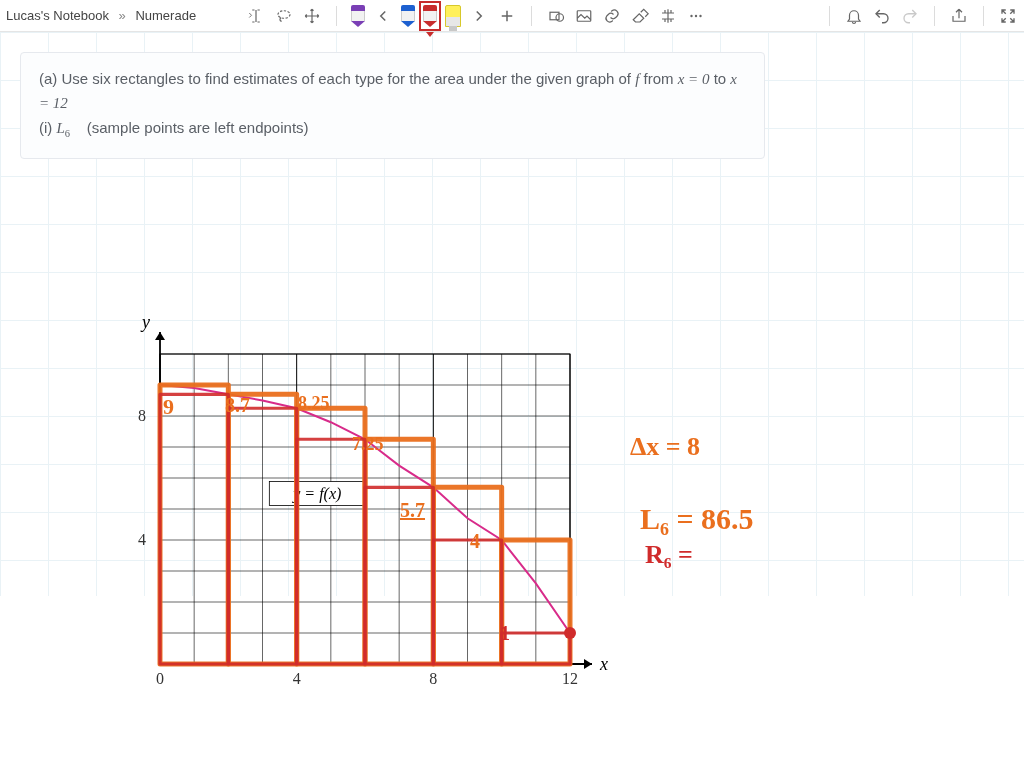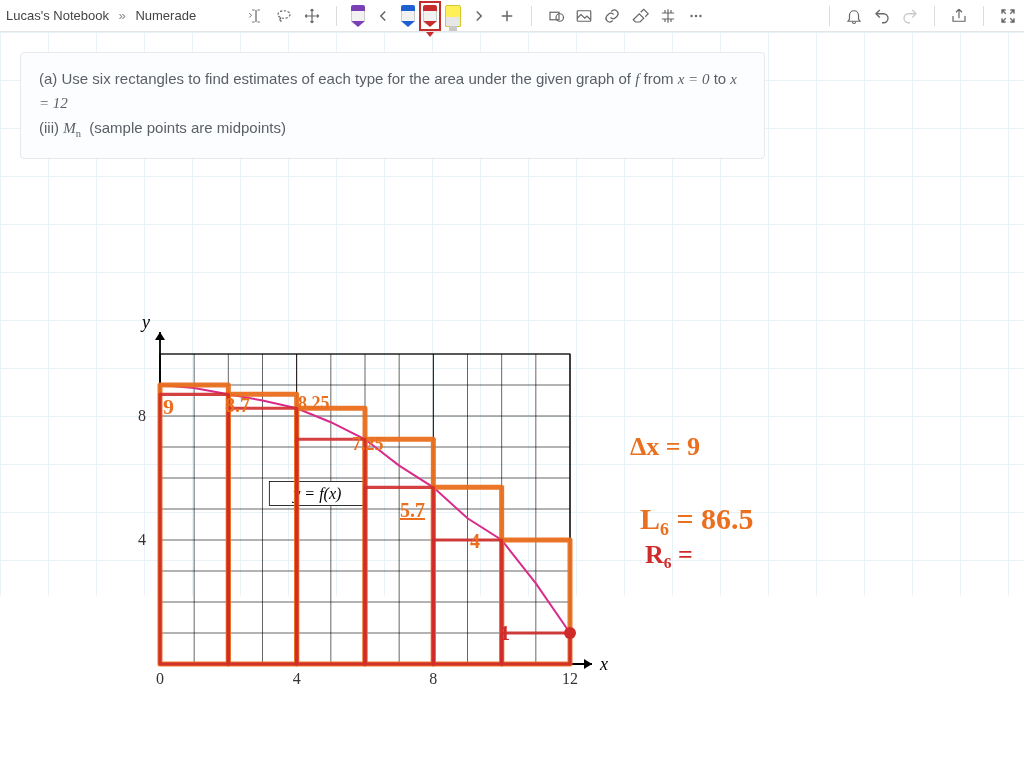--- a/index.html
+++ b/index.html
@@ -193,21 +193,21 @@
   </div>
 </div>
 
 <div class="canvas">
 
   <div class="card">
     <div>
       <span>(a) Use six rectangles to find estimates of each type for the area under the given graph of </span><span class="math">f</span><span> from </span><span class="math">x = 0</span><span> to </span><span class="math">x = 12</span>
     </div>
     <div>
-      <span>(iii) </span><span class="math">M</span><span class="math ssub">n</span>&nbsp;&nbsp;<span>(sample points are midpoints)</span>
+      <span>(i) </span><span class="math">L</span><span class="math ssub">6</span>&nbsp;&nbsp;&nbsp;&nbsp;<span>(sample points are left endpoints)</span>
     </div>
   </div>
 
   <div class="figure">
     <svg id="figsvg" viewBox="0 0 480 380">
         <line x1="50" y1="340" x2="50" y2="30" stroke="#000" stroke-width="1" opacity="1"></line>
         <line x1="84.16666666666666" y1="340" x2="84.16666666666666" y2="30" stroke="#000" stroke-width="0.6" opacity="1"></line>
         <line x1="118.33333333333333" y1="340" x2="118.33333333333333" y2="30" stroke="#000" stroke-width="0.6" opacity="1"></line>
         <line x1="152.5" y1="340" x2="152.5" y2="30" stroke="#000" stroke-width="0.6" opacity="1"></line>
         <line x1="186.66666666666666" y1="340" x2="186.66666666666666" y2="30" stroke="#000" stroke-width="1" opacity="1"></line>
@@ -255,21 +255,21 @@
         <rect x="50" y="70.30000000000001" width="68.33333333333333" height="269.7" fill="none" stroke="#d02b2b" stroke-width="3.2" stroke-linejoin="round" opacity="0.9"></rect>
         <rect x="118.33333333333333" y="84.25" width="68.33333333333333" height="255.75" fill="none" stroke="#d02b2b" stroke-width="3.2" stroke-linejoin="round" opacity="0.9"></rect>
         <rect x="186.66666666666666" y="115.25" width="68.33333333333334" height="224.75" fill="none" stroke="#d02b2b" stroke-width="3.2" stroke-linejoin="round" opacity="0.9"></rect>
         <rect x="255" y="163.29999999999998" width="68.33333333333331" height="176.70000000000002" fill="none" stroke="#d02b2b" stroke-width="3.2" stroke-linejoin="round" opacity="0.9"></rect>
         <rect x="323.3333333333333" y="216" width="68.33333333333337" height="124" fill="none" stroke="#d02b2b" stroke-width="3.2" stroke-linejoin="round" opacity="0.9"></rect>
         <rect x="391.6666666666667" y="309" width="68.33333333333331" height="31" fill="none" stroke="#d02b2b" stroke-width="3.2" stroke-linejoin="round" opacity="0.9"></rect>
         <circle cx="460" cy="309" r="6" fill="#d02b2b"></circle>
       </svg>
   </div>
 
-  <div class="hw orange" style="left:630px; top:400px; font-size:26px;">Δx = 9</div>
+  <div class="hw orange" style="left:630px; top:400px; font-size:26px;">Δx = 8</div>
   <div class="hw orange" style="left:640px; top:470px; font-size:30px;">
     <span>L₆ =</span> <span>86.5</span>
   </div>
   <div class="hw red" style="left:645px; top:508px; font-size:26px;">R₆ =</div>
 
   <div class="hw orange" style="left:163px; top:362px; font-size:22px;">9</div>
   <div class="hw orange" style="left:225px; top:362px; font-size:20px;text-align:center;">8.7</div>
   <div class="hw orange" style="left:298px; top:361px; font-size:18px;">8.25</div>
   <div class="hw orange" style="left:352px; top:402px; font-size:18px;">7.25</div>
   <div class="hw orange" style="left:400px; top:467px; font-size:20px;text-decoration:underline;">5.7</div>

